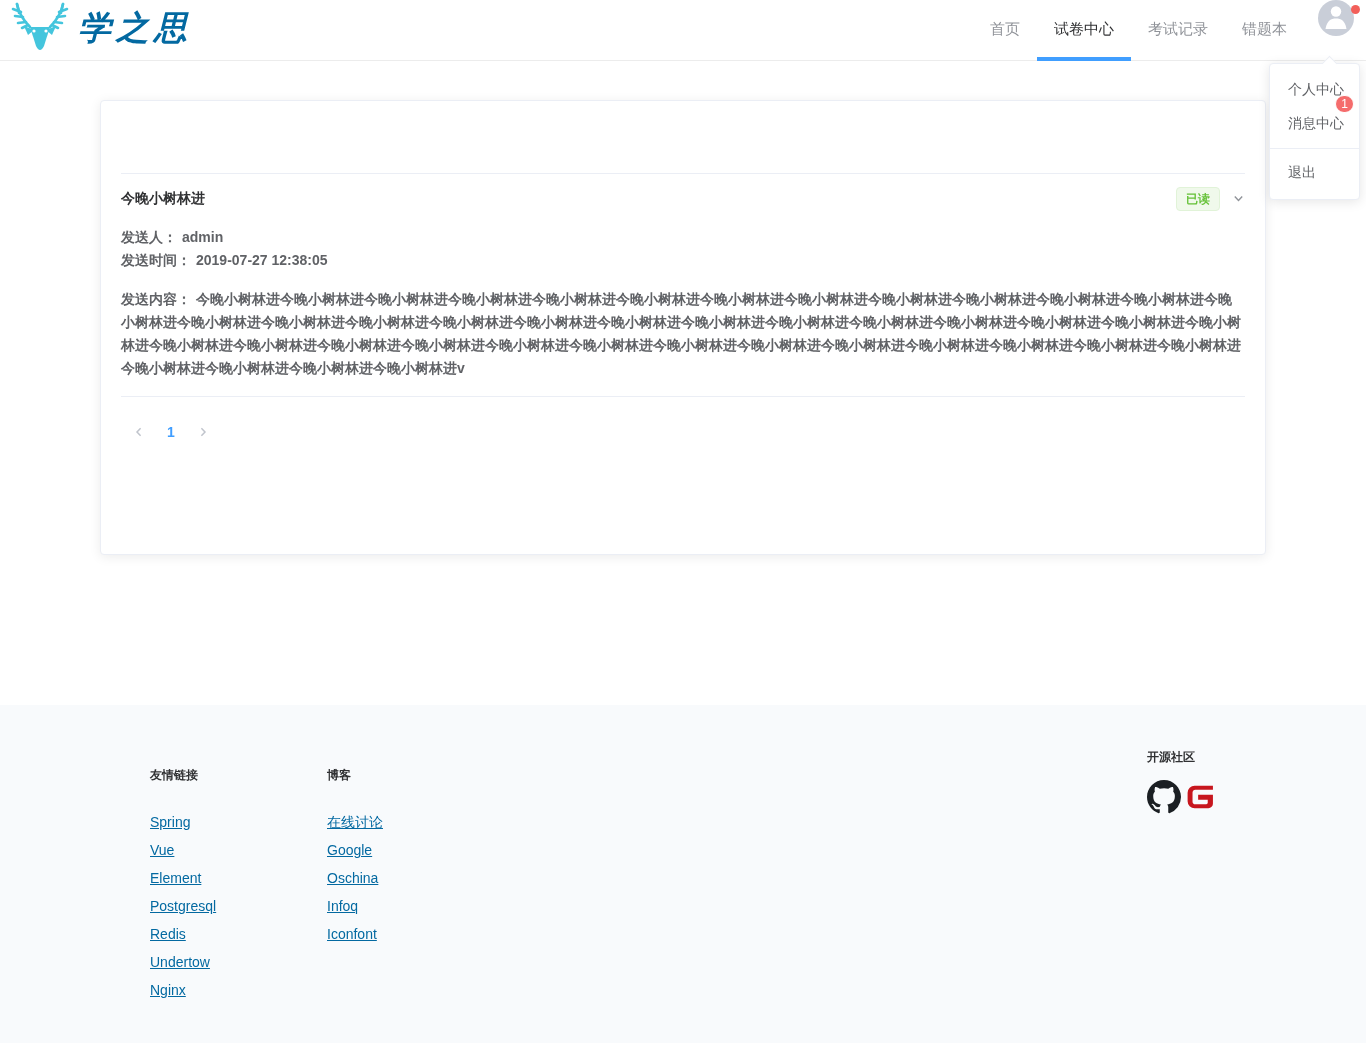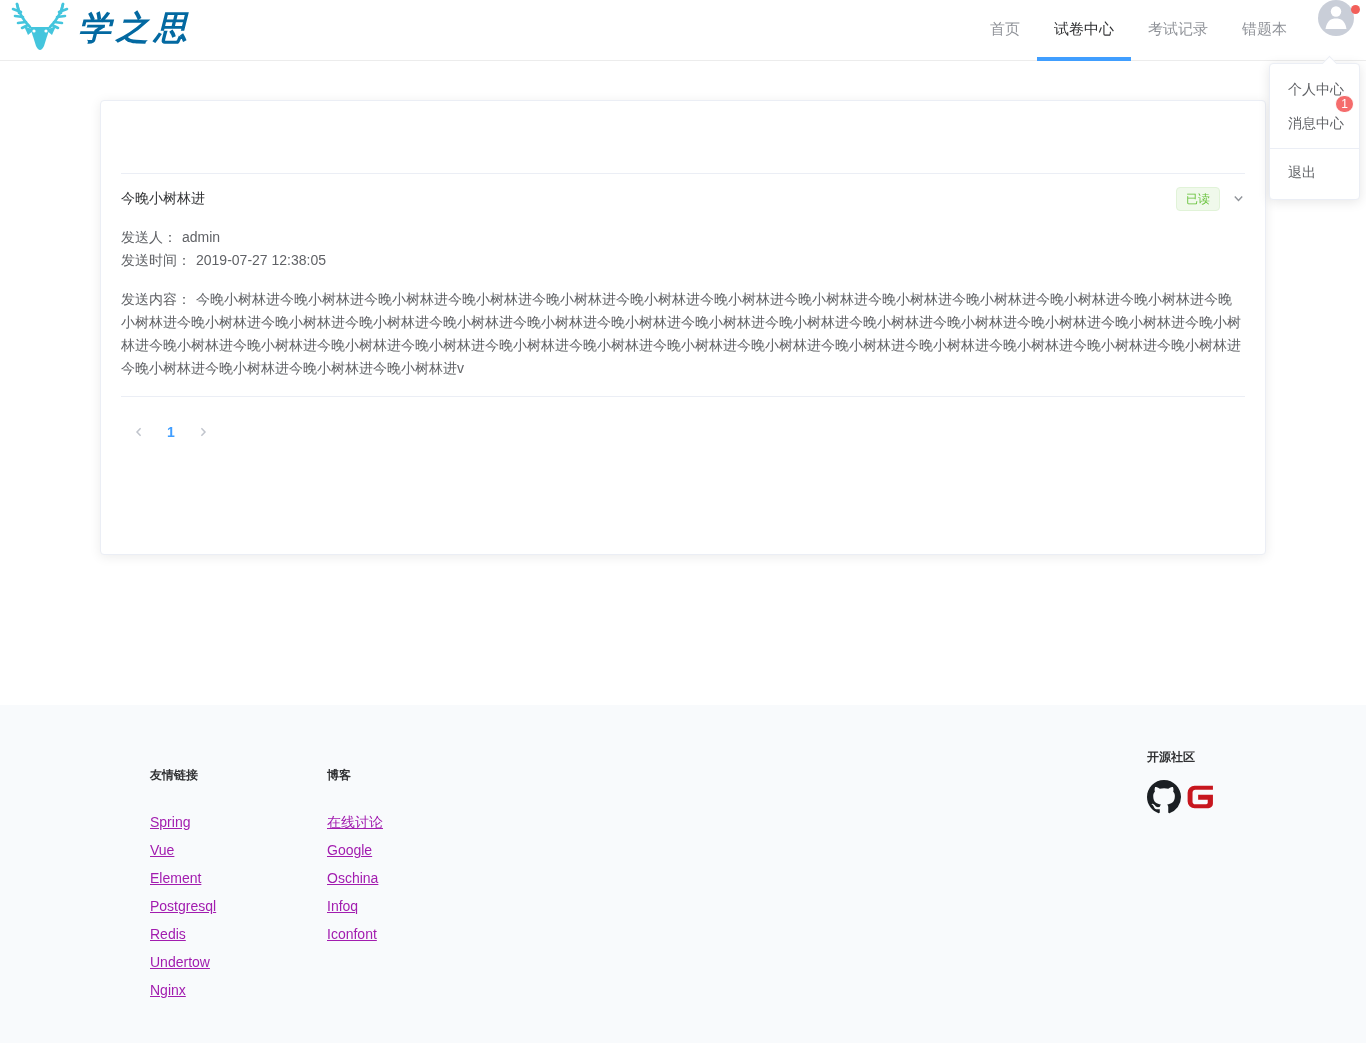--- a/index.html
+++ b/index.html
@@ -59,21 +59,21 @@
   }
   .dd-divider { border-top:1px solid #ebeef5; margin:7px 0; }
   
   .card {
     width:1166px; margin:39px auto 0; min-height:455px;
     background:#fff; border:1px solid #ebeef5; border-radius:4px;
     box-shadow:0 2px 12px rgba(0,0,0,.08); padding:20px;
   }
   .card-spacer { height:52px; }
   .collapse { border-top:1px solid #ebeef5; }
-  .collapse-item { border-bottom:1px solid #ebeef5; }
+  .collapse-item { border-bottom:1px solid #ebeef5;font-weight:bold; }
   .msg-header {
     display:flex; align-items:center; height:49px;
     font-size:14px; color:#303133; cursor:pointer;
   }
   .msg-title { flex:1; }
   .tag {
     height:24px; line-height:22px; padding:0 9px; font-size:12px;
     border-radius:4px; white-space:nowrap;
   }
   .tag.success { color:#67c23a; background:#f0f9eb; border:1px solid #e1f3d8;text-align:right; }
@@ -97,21 +97,21 @@
   
   .footer {
     position:absolute; left:0; bottom:0; width:1366px; height:338px;
     background:#f8fafc; padding-top:48px;
   }
   .footer-inner { width:1166px; margin:0 auto; display:flex; }
   .fcol-1 { margin-left:50px; width:177px; }
   .fcol-title { font-size:12px; font-weight:bold; color:#303133; margin:14px 0 24px; }
   .fcol ul { list-style:none; margin:0; padding:0; }
   .fcol li { height:28px; line-height:28px; }
-  .fcol a { color:#a21caf; font-size:14px; text-decoration:underline; cursor:pointer; }
+  .fcol a { color:#0369a1; font-size:14px; text-decoration:underline; cursor:pointer; }
   .fcommunity { margin-left:auto; margin-right:50px; position:relative; top:-4px; }
   .fcommunity .fcol-title { margin:0 0 14px; }
   .community-icons { display:flex; align-items:center; gap:3px; }
 </style>
 </head>
 <body>
 
 <div class="header">
   <div class="logo">
     <span>

